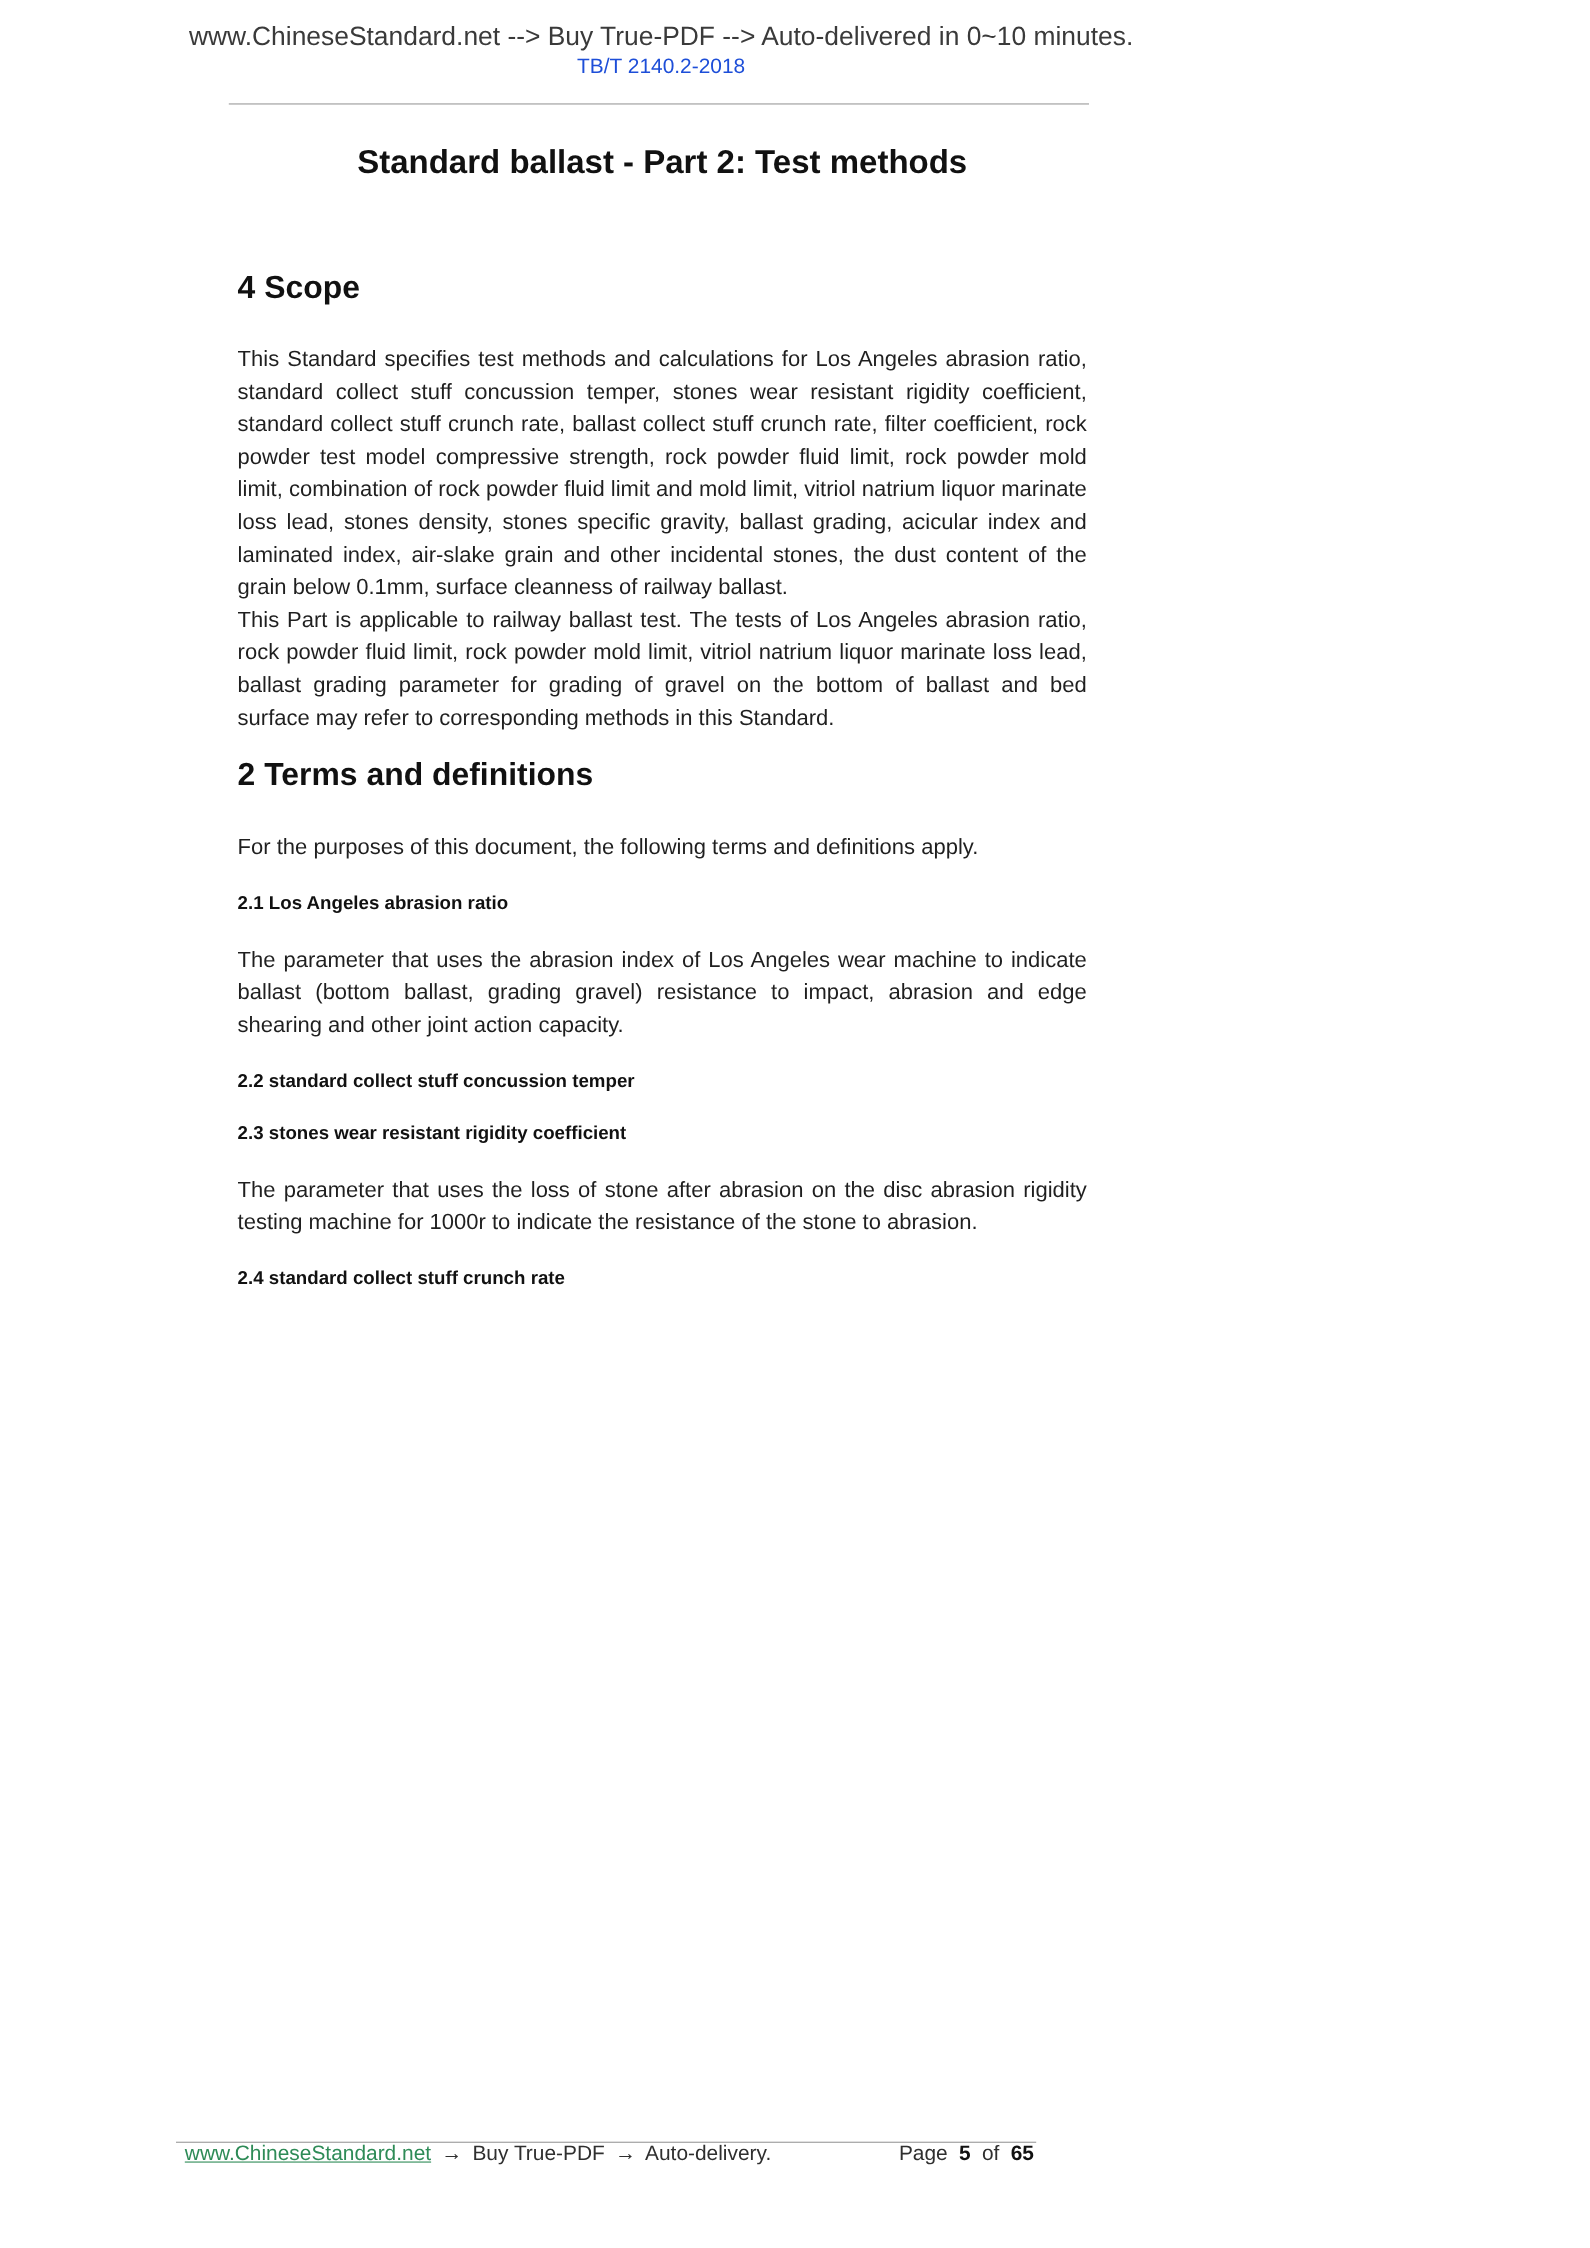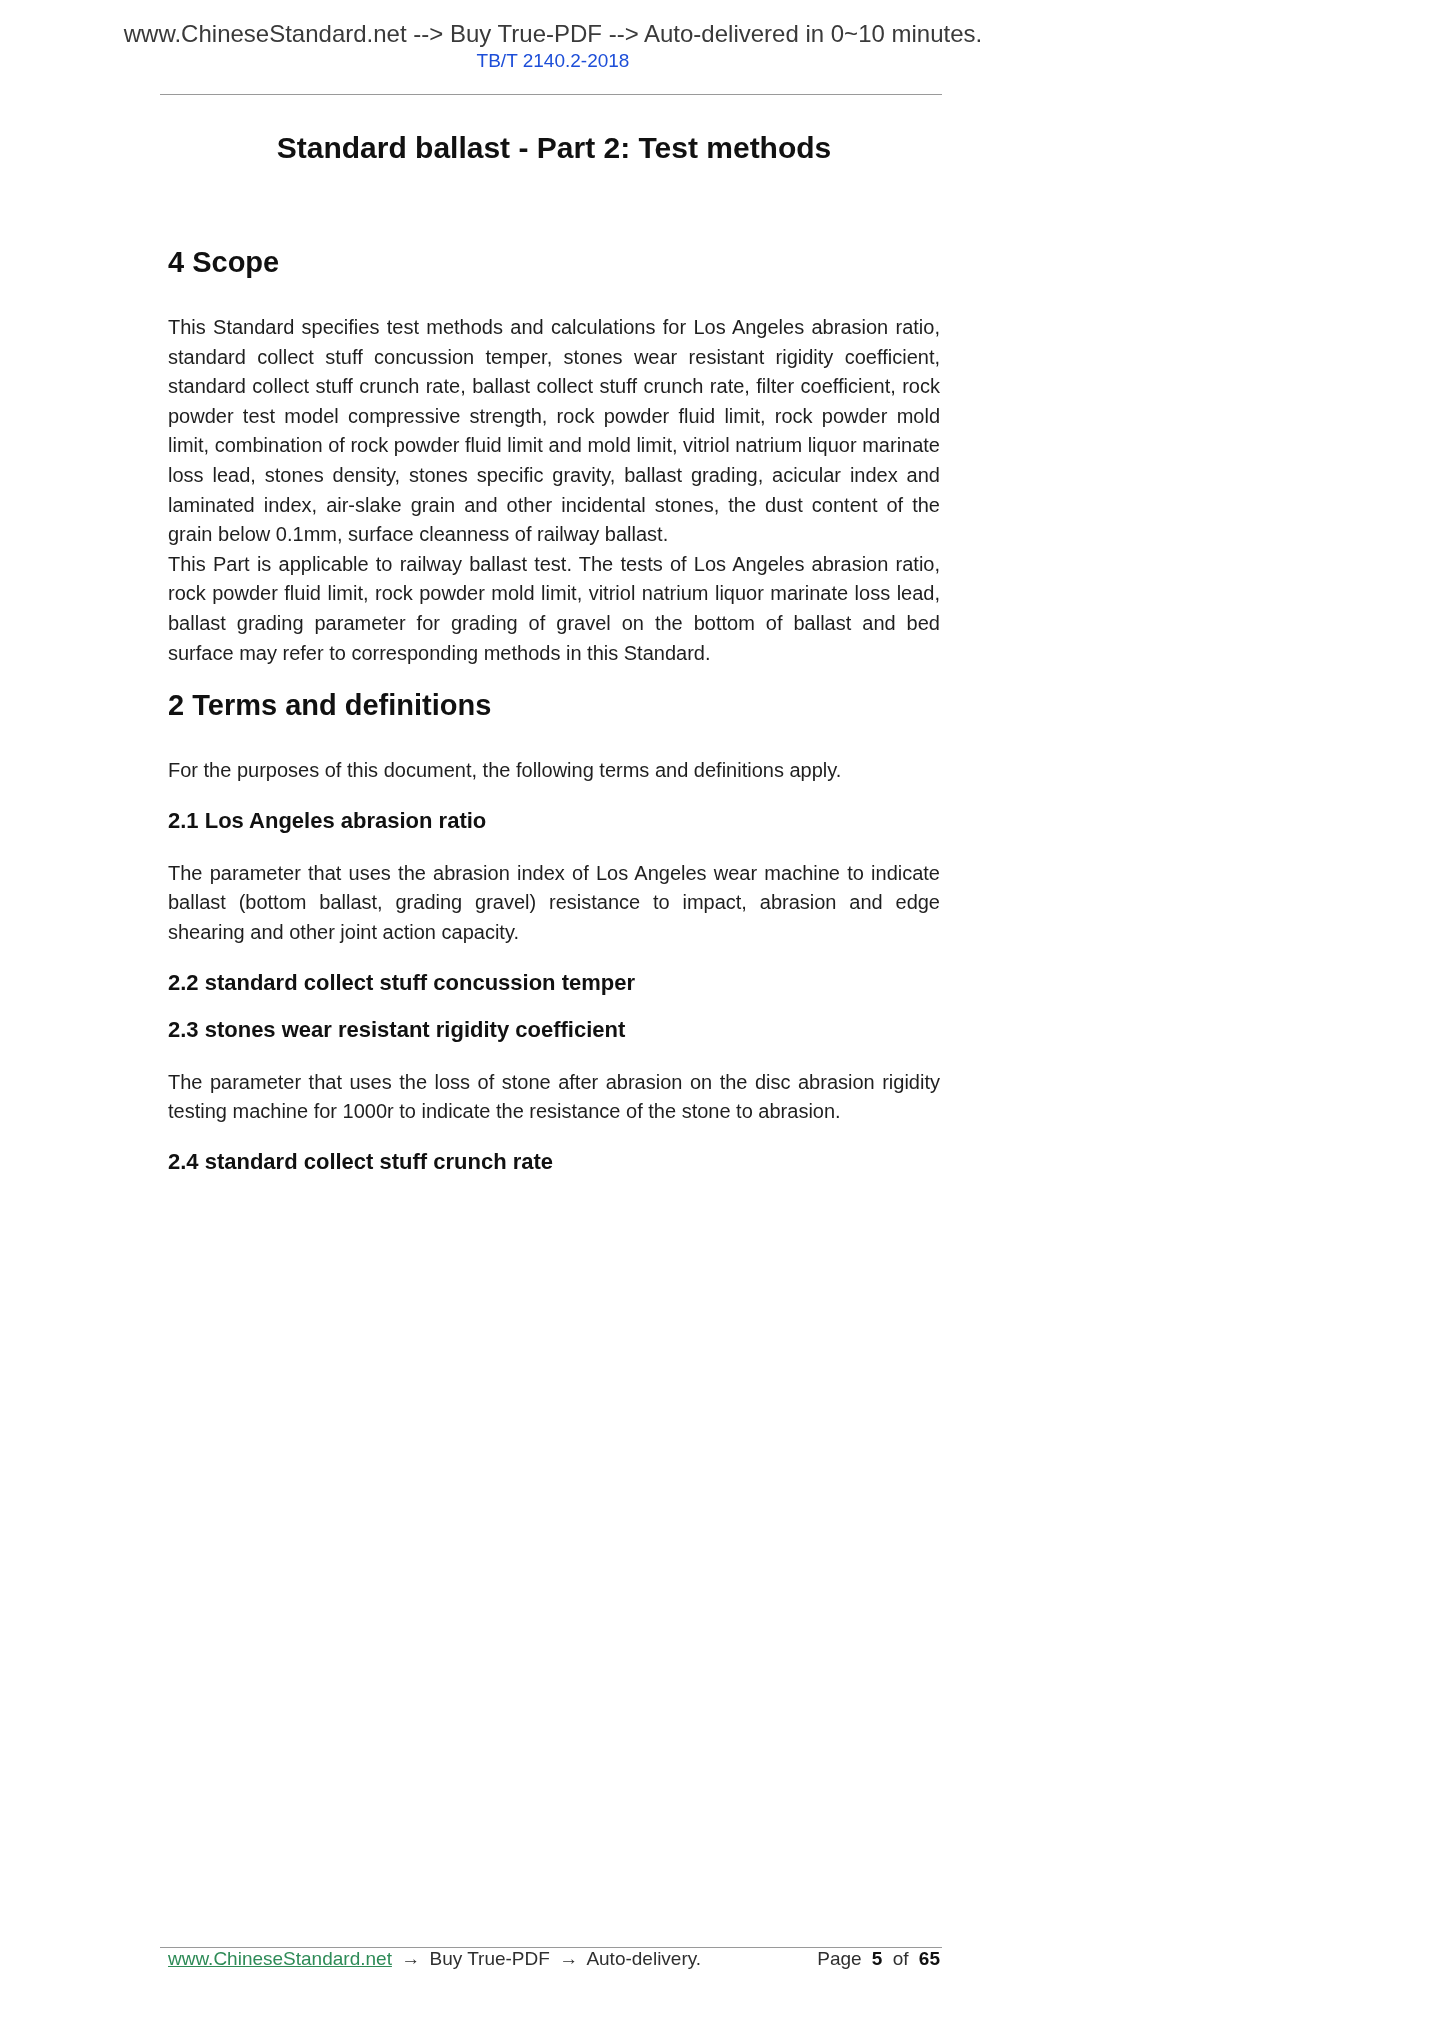--- a/index.html
+++ b/index.html
@@ -5,20 +5,21 @@
   * { box-sizing: border-box; margin: 0; padding: 0; }
   html, body { background: #ffffff; }
   body { font-family: "Liberation Sans", sans-serif; color: #1f1f1f; }
 
   .page {
     position: relative;
     width: 1188px;
     height: 2044px;
     background: #ffffff;
     overflow: hidden;
+    padding-left: 48px;
   }
 
   
   .header { width: 1106px; padding-top: 20px; text-align: center; }
   .promo-line { font-size: 24px; color: #3a3a3a; line-height: 28px; }
   .std-number { font-size: 19px; color: #1d4ed8; line-height: 22px; margin-top: 2px; }
   .rule {
     border: none;
     border-top: 1px solid #9a9a9a;
     margin-left: 160px;
@@ -40,21 +41,21 @@
   h2.section-heading {
     font-size: 29px;
     font-weight: bold;
     color: #111111;
     margin-top: 20px;
     line-height: 34px;
   }
   h2.first-section { margin-top: 80px; }
 
   h3.sub-heading {
-    font-size: 22px;
+    font-size: 17px;
     font-weight: bold;
     color: #111111;
     margin-top: 22px;
     line-height: 25px;
   }
 
   p.body-para {
     font-size: 20px;
     line-height: 1.48;
     text-align: justify;

